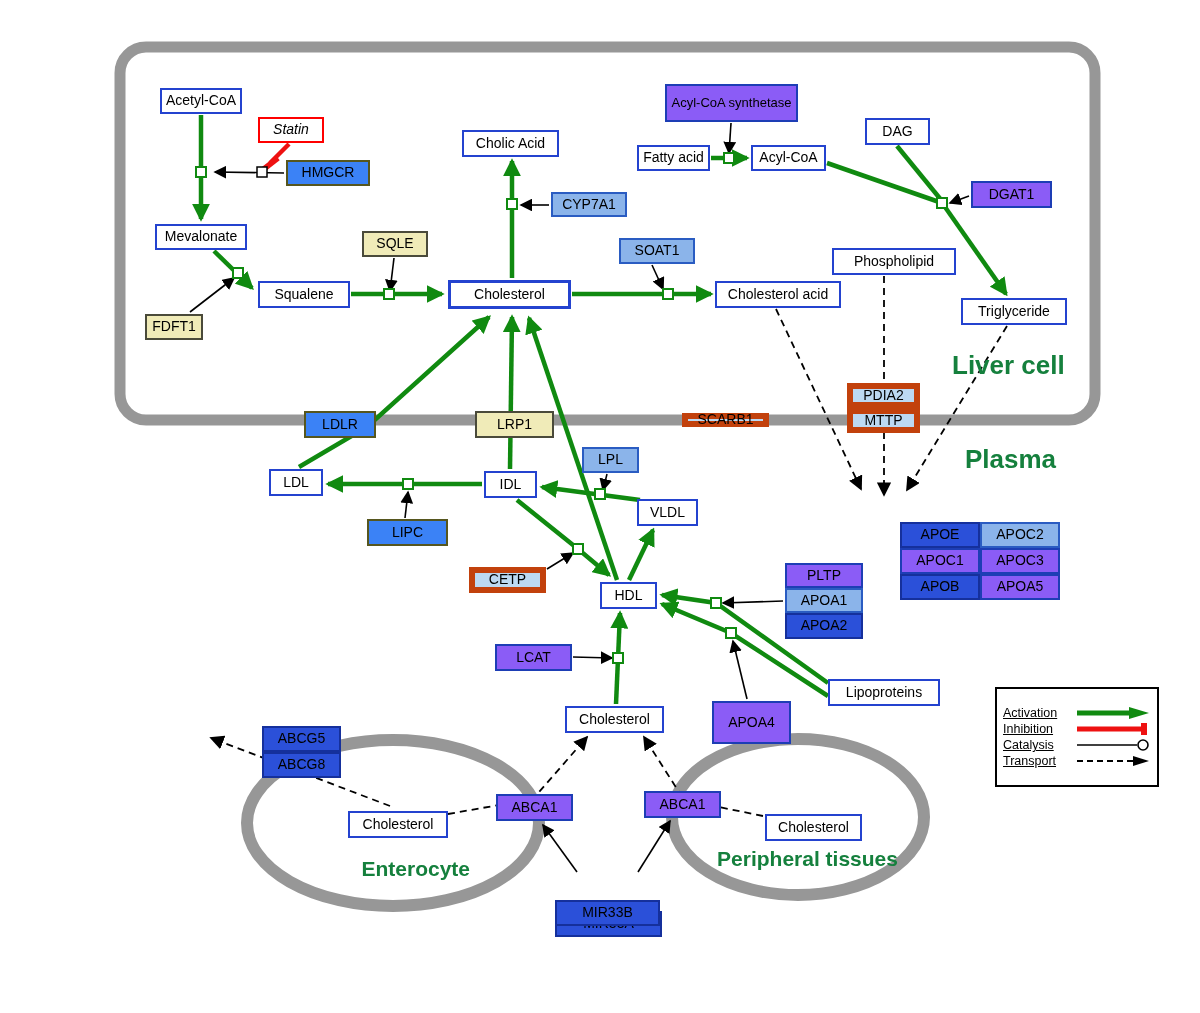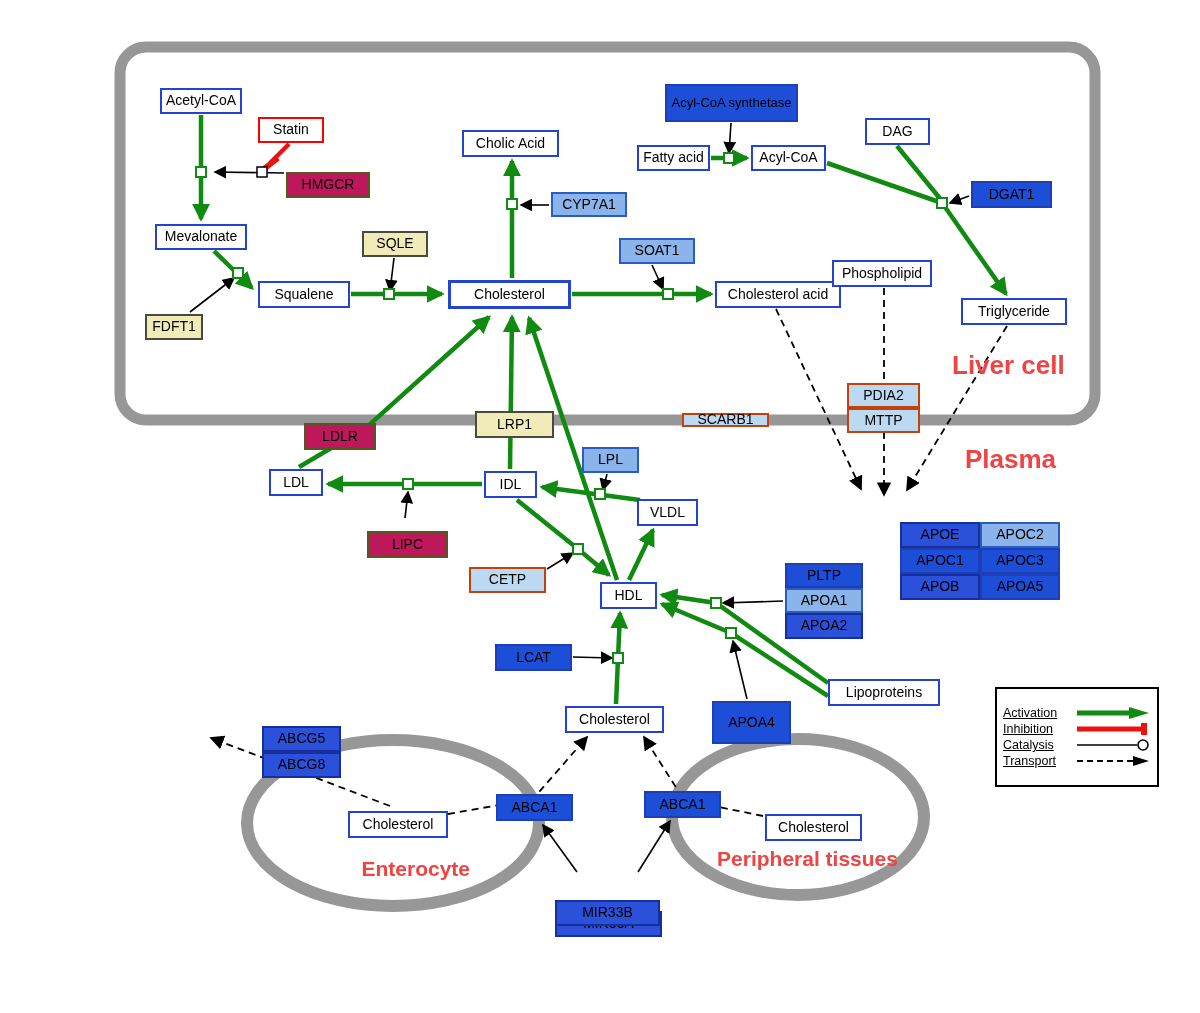--- a/index.html
+++ b/index.html
@@ -4,29 +4,29 @@
 <style>
   html,body { margin:0; padding:0; background:#fff; }
   .canvas { position:relative; width:1200px; height:1013px; background:#ffffff;
             font-family:"Liberation Sans", sans-serif; overflow:hidden; }
   svg.edges { position:absolute; left:0; top:0; z-index:1; }
   .node { position:absolute; z-index:2; display:flex; align-items:center; justify-content:center;
           text-align:center; font-size:14px; line-height:1.12; color:#000; box-sizing:border-box;
           background:#fff; padding:1px 2px; cursor:pointer; }
   .mb  { border:2px solid #2443cf; }
   .mb3 { border:3px solid #2443cf; }
-  .red { border:2px solid #ff0000; }
-  .yl  { background:#be185d; border:2px solid #56561e;margin-top:12px; }
+  .red { border:2px solid #ff0000;font-style:italic; }
+  .yl  { background:#3b82f6; border:2px solid #56561e; }
   .pyl { background:#f0ebb8; border:2px solid #4a4a3a; }
-  .bl1 { background:#bcd9f2; border:2px solid #c2410c; }
+  .bl1 { background:#bcd9f2; border:6px solid #c2410c; }
   .bl2 { background:#8bb4ea; border:2px solid #2a5cc2; }
-  .bl3 { background:#1d4ed8; border:2px solid #1d3eb5; }
+  .bl3 { background:#8b5cf6; border:2px solid #1d3eb5; }
   .bl4 { background:#2b50d9; border:2px solid #15309c; }
   .sm  { font-size:13px; }
-  .rlabel { position:absolute; z-index:2; font-weight:bold; color:#ef4444; }
+  .rlabel { position:absolute; z-index:2; font-weight:bold; color:#15803d; }
   .legend { position:absolute; z-index:2; left:995px; top:687px; width:164px; height:100px;
             border:2.5px solid #000; background:#fff; display:flex; flex-direction:column;
             justify-content:center; box-sizing:border-box;text-decoration:underline; }
   .lrow { display:flex; justify-content:space-between; align-items:center;
           font-size:12.5px; color:#000; padding:0 6px; }
 </style>
 </head>
 <body>
 
 <div class="canvas">
@@ -129,21 +129,21 @@
   <div class="node mb3" style="left:448px;top:280px;width:123px;height:29px">Cholesterol</div>
   <div class="node mb" style="left:462px;top:130px;width:97px;height:27px">Cholic Acid</div>
   <div class="node bl2" style="left:551px;top:192px;width:76px;height:25px">CYP7A1</div>
   <div class="node bl2" style="left:619px;top:238px;width:76px;height:26px">SOAT1</div>
   <div class="node mb" style="left:715px;top:281px;width:126px;height:27px">Cholesterol acid</div>
   <div class="node bl3 sm" style="left:665px;top:84px;width:133px;height:38px">Acyl-CoA synthetase</div>
   <div class="node mb" style="left:637px;top:145px;width:73px;height:26px">Fatty acid</div>
   <div class="node mb" style="left:751px;top:145px;width:75px;height:26px">Acyl-CoA</div>
   <div class="node mb" style="left:865px;top:118px;width:65px;height:27px">DAG</div>
   <div class="node bl3" style="left:971px;top:181px;width:81px;height:27px">DGAT1</div>
-  <div class="node mb" style="left:832px;top:260px;width:100px;height:27px">Phospholipid</div>
+  <div class="node mb" style="left:832px;top:248px;width:124px;height:27px">Phospholipid</div>
   <div class="node mb" style="left:961px;top:298px;width:106px;height:27px">Triglyceride</div>
 
   <div class="node yl" style="left:304px;top:411px;width:72px;height:27px">LDLR</div>
   <div class="node pyl" style="left:475px;top:411px;width:79px;height:27px">LRP1</div>
   <div class="node bl1" style="left:682px;top:413px;width:87px;height:14px">SCARB1</div>
   <div class="node bl1" style="left:847px;top:383px;width:73px;height:25px">PDIA2</div>
   <div class="node bl1" style="left:847px;top:408px;width:73px;height:25px">MTTP</div>
 
   <div class="node mb" style="left:269px;top:469px;width:54px;height:27px">LDL</div>
   <div class="node mb" style="left:484px;top:471px;width:53px;height:27px">IDL</div>

